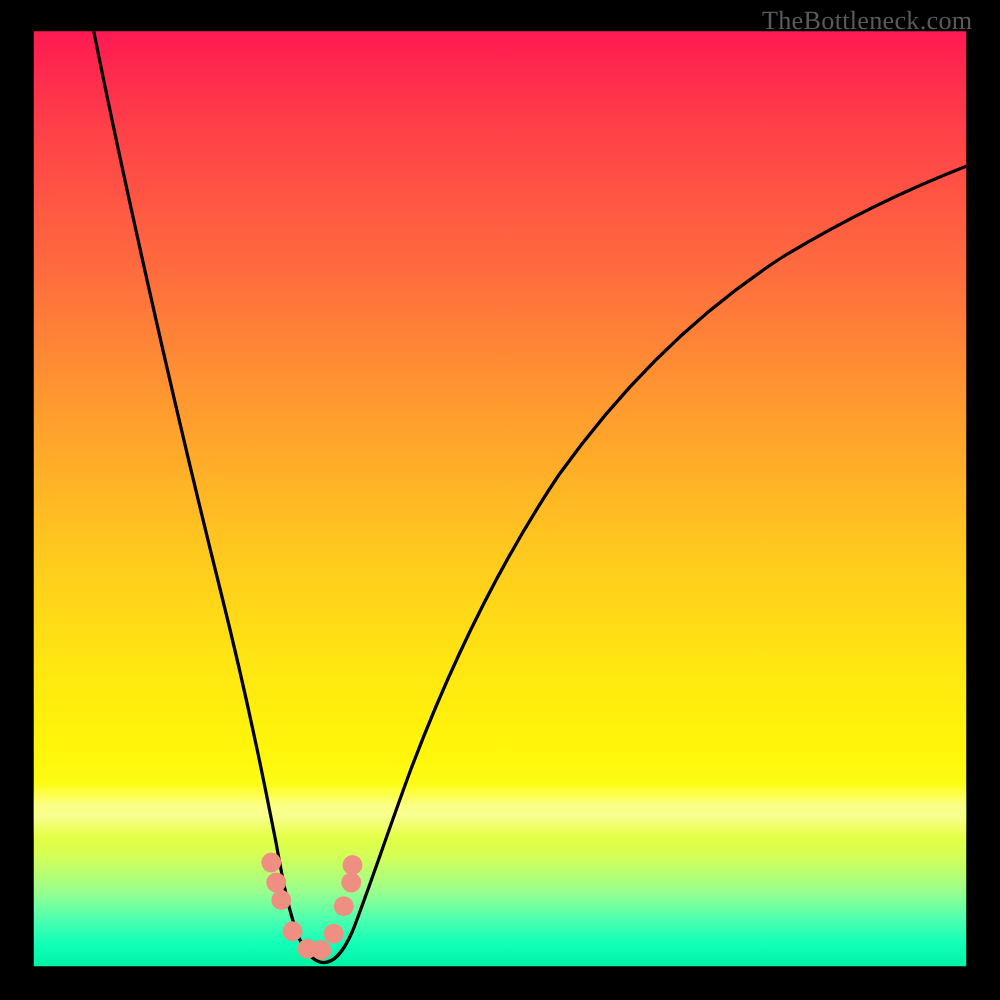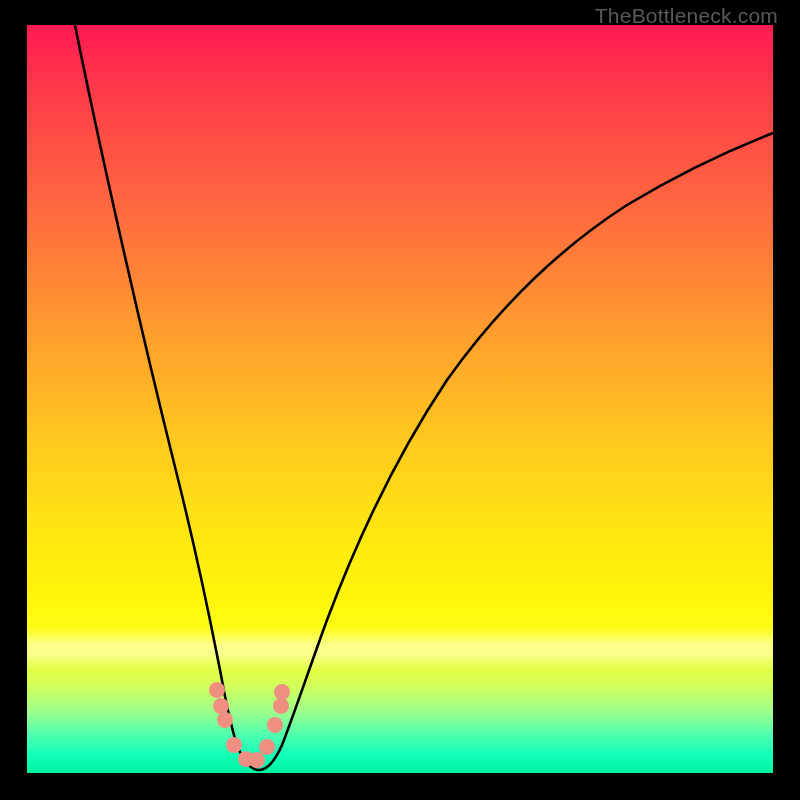--- a/index.html
+++ b/index.html
@@ -46,21 +46,21 @@
   }
   svg.curve {
     position: absolute;
     left: 0; top: 0;
     width: 100%; height: 100%;
   }
   .watermark {
     position: absolute;
     top: 4px;
     right: 22px;
-    font-family: Liberation Sans, sans-serif;
+    font-family: Liberation Serif, serif;
     font-size: 21px;
     color: #5a5a5a;
     letter-spacing: 0.2px;
   }
 </style>
 </head>
 <body>
 
 <div class="frame">
   <div class="pale-band"></div>

